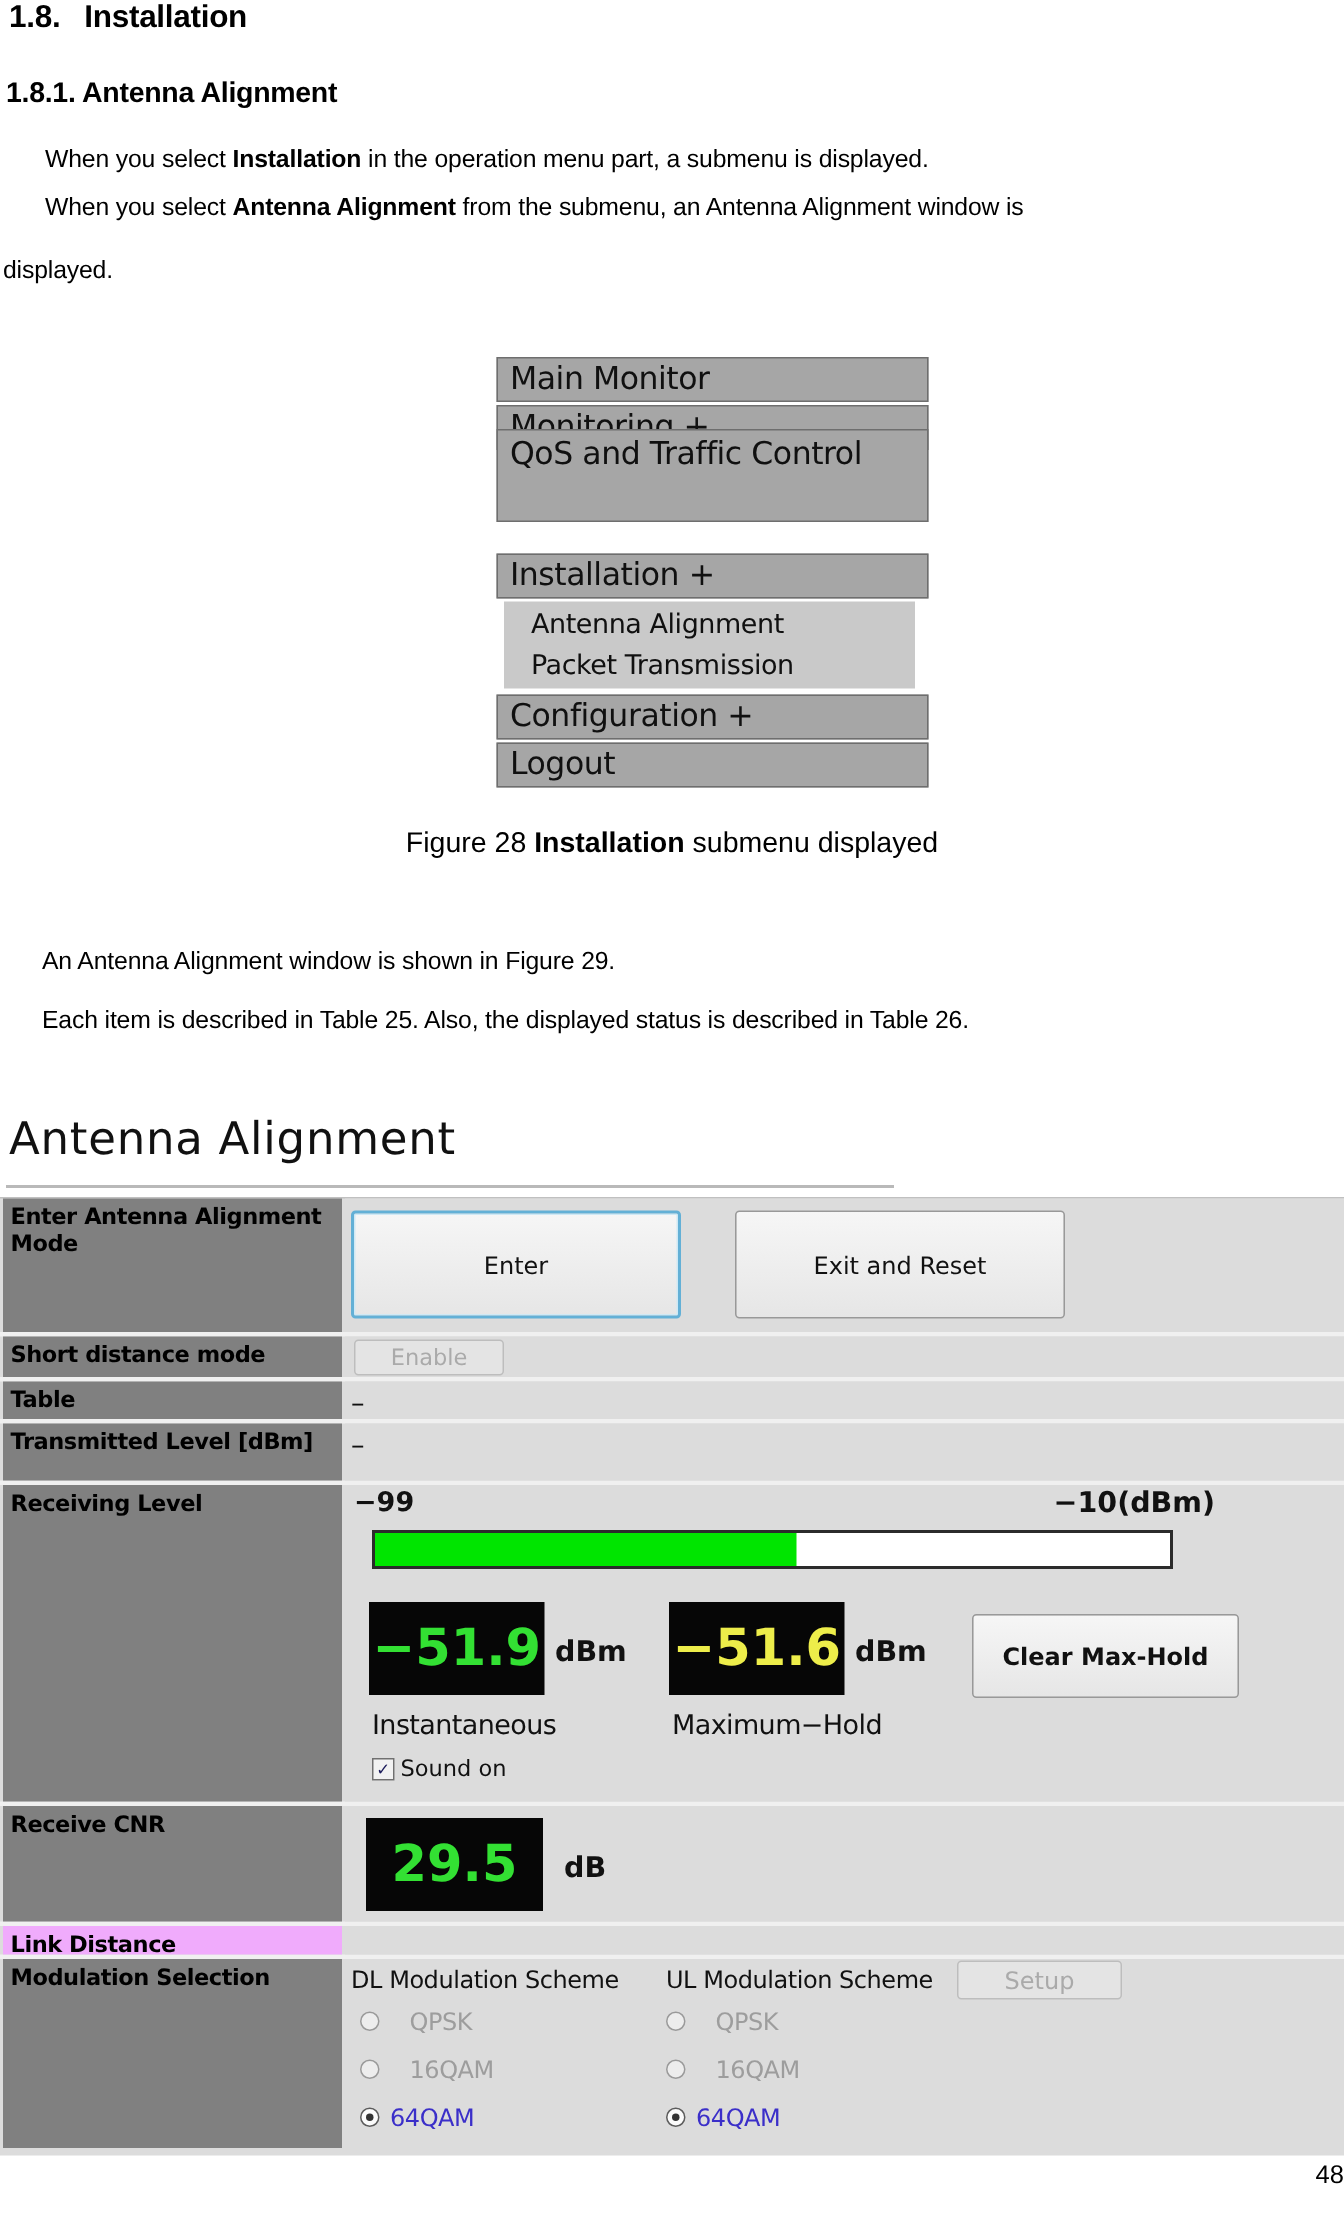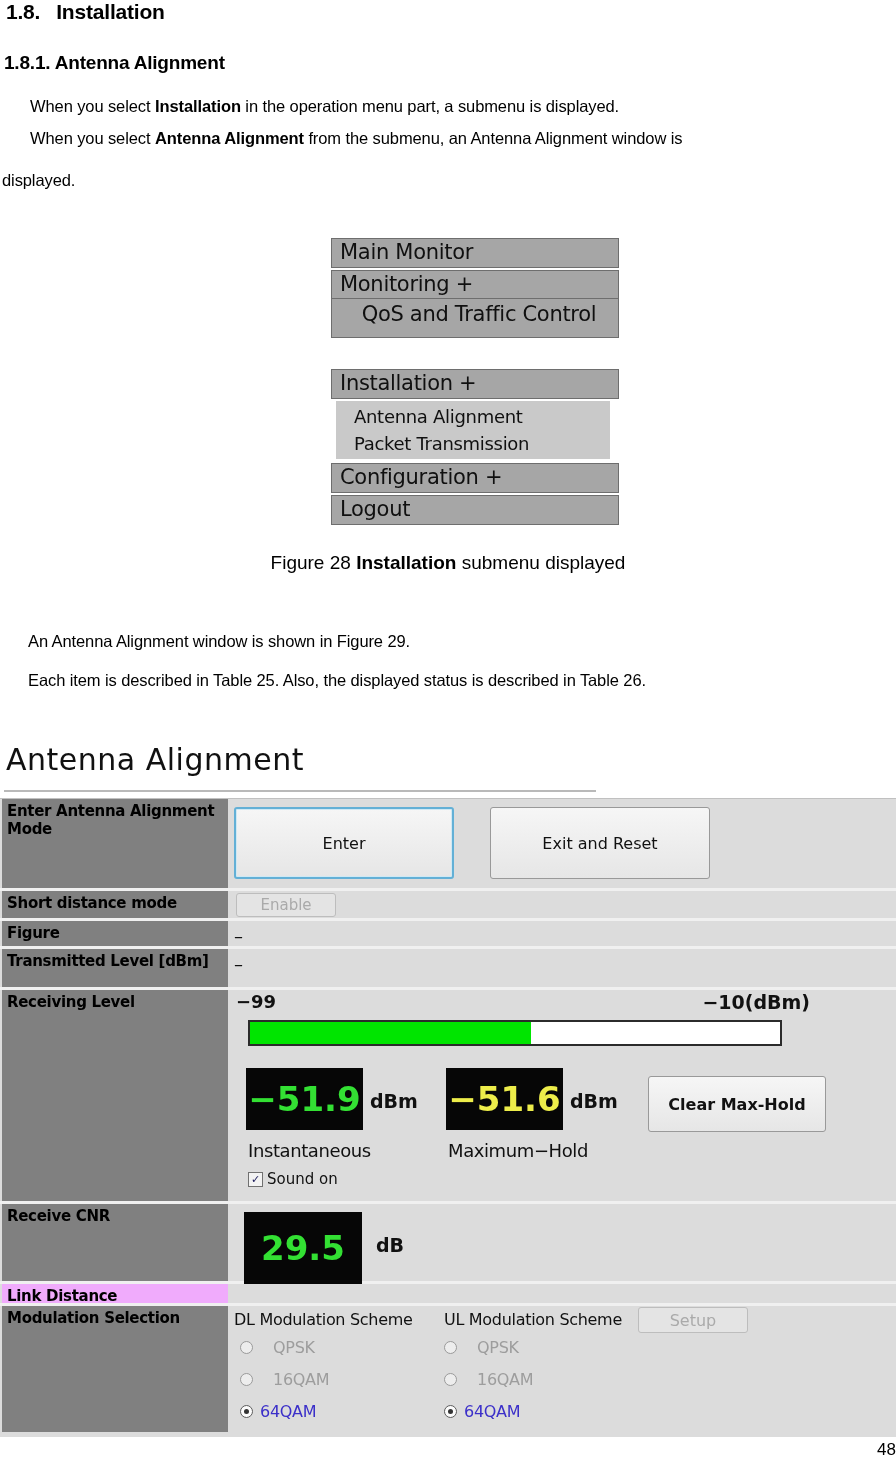--- a/index.html
+++ b/index.html
@@ -74,21 +74,21 @@
     box-sizing: border-box;
     font-family: "DejaVu Sans", sans-serif;
     font-size: 21px;
     color: #101010;
     padding: 1px 0 1px 8px;
     line-height: 25px;
     letter-spacing: -0.3px;
   }
   .mi-1 { top: 0px;   height: 30px; }
   .mi-2 { top: 32px;  height: 30px; }
-  .mi-3 { top: 60px;  height: 40px; line-height: 26px; padding-top: 2px; text-align: center;}
+  .mi-3 { top: 48px;  height: 62px; line-height: 26px; padding-top: 2px;}
   .mi-4 { top: 131px; height: 30px; }
   .mi-5 {
     top: 163px; height: 58px; left: 5px; width: 274px;
     background: #c9c9c9; border: none;
     font-size: 18px; line-height: 27px; padding-left: 18px; padding-top: 2px;
   }
   .mi-6 { top: 225px; height: 30px; }
   .mi-7 { top: 257px; height: 30px; }
 
   .fig-caption {
@@ -360,21 +360,21 @@
       </div>
 
       <div class="row" style="height:30px;">
         <div class="rowlabel">Short distance mode</div>
         <div class="rowfield">
           <div class="btn disabled" style="left:6px; top:2px; width:100px; height:24px; font-size:15px;">Enable</div>
         </div>
       </div>
 
       <div class="row" style="height:28px;">
-        <div class="rowlabel">Figure</div>
+        <div class="rowlabel">Table</div>
         <div class="rowfield">
           <div class="dash">–</div>
         </div>
       </div>
 
       <div class="row" style="height:41px;">
         <div class="rowlabel">Transmitted Level [dBm]</div>
         <div class="rowfield">
           <div class="dash">–</div>
         </div>
@@ -405,21 +405,21 @@
           <div class="chk-wrap" style="left:18px; top:180px;">
             <span class="chkbox">✓</span>
             <span>Sound on</span>
           </div>
         </div>
       </div>
 
       <div class="row" style="height:80px;">
         <div class="rowlabel">Receive CNR</div>
         <div class="rowfield">
-          <div class="lcd green" style="left:14px; top:8px; width:118px; height:72px; font-size:34px;">29.5</div>
+          <div class="lcd green" style="left:14px; top:8px; width:118px; height:62px; font-size:34px;">29.5</div>
           <div class="unit" style="left:146px; top:30px;">dB</div>
         </div>
       </div>
 
       <div class="row" style="height:22px;">
         <div class="rowlabel" style="background:#f0abfc;">Link Distance</div>
         <div class="rowfield">
           <div class="dash" style="top:0;"></div>
         </div>
       </div>

